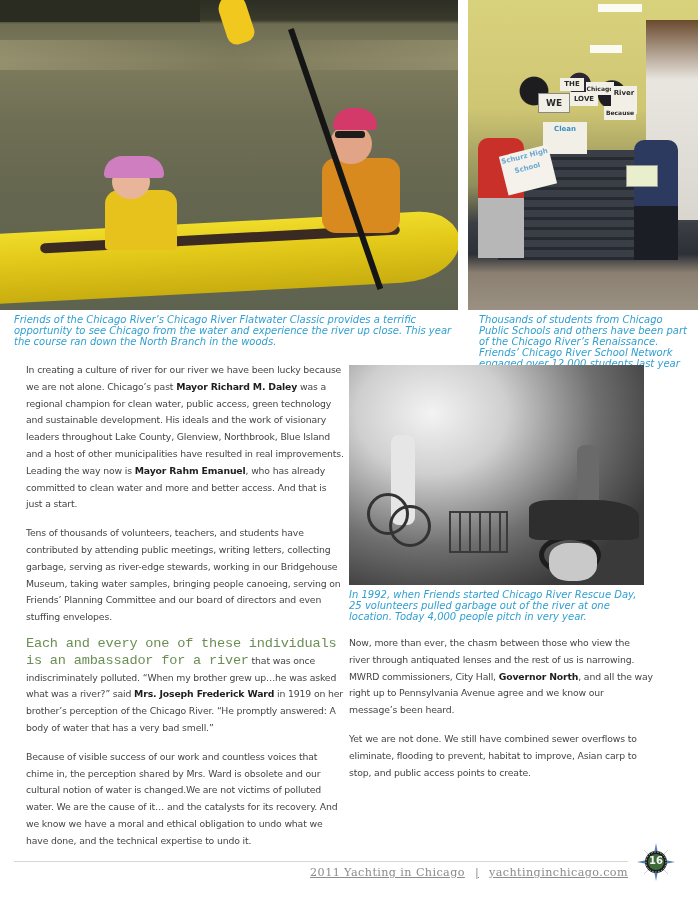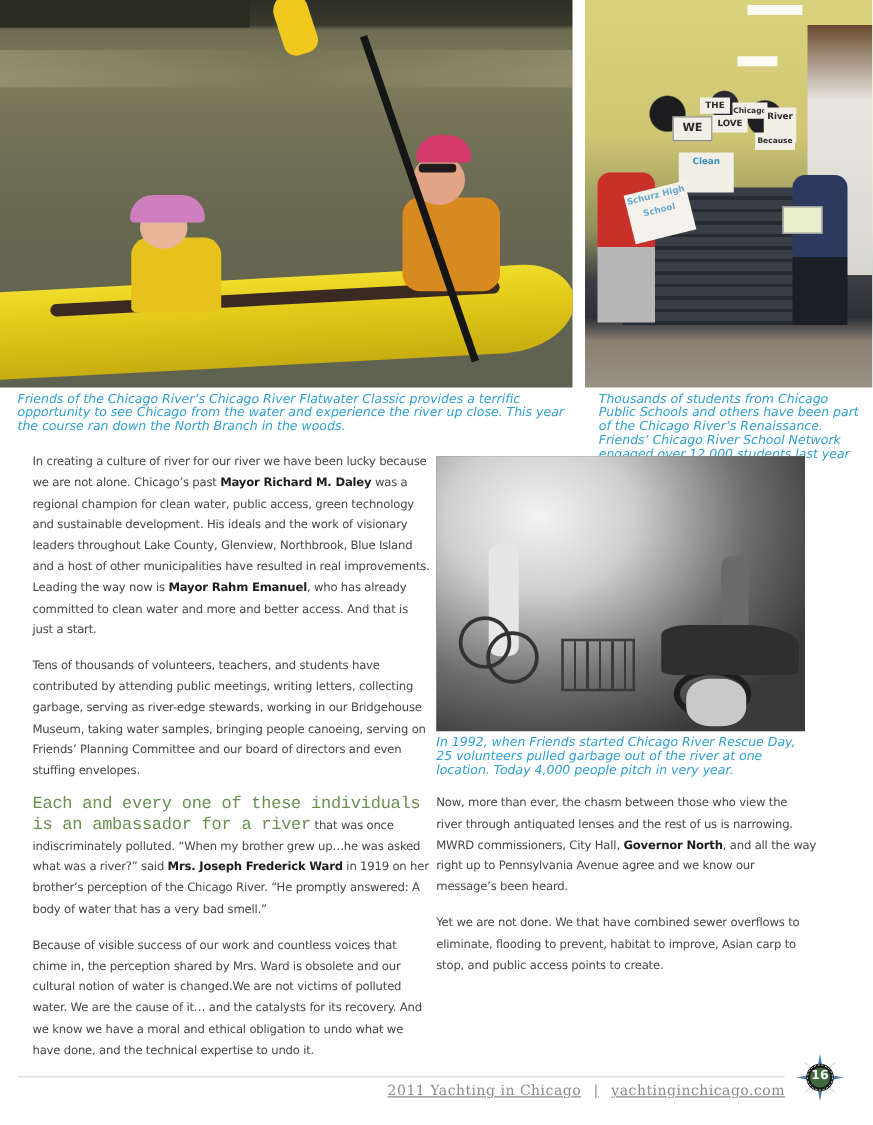--- a/index.html
+++ b/index.html
@@ -103,21 +103,21 @@
   <div class="shape" style="left:228px;top:80px;width:22px;height:70px;background:#6a6a6a;border-radius:8px;"></div>
   <div class="shape" style="left:100px;top:146px;width:55px;height:38px;border:2px solid #3a3a3a;background:repeating-linear-gradient(90deg,transparent 0 8px,#3a3a3a 8px 10px);"></div>
   <div class="shape" style="left:190px;top:170px;width:52px;height:30px;border:5px solid #1e1e1e;border-radius:50%;"></div>
   <div class="shape" style="left:200px;top:178px;width:48px;height:38px;background:#c9c9c9;border-radius:40%;"></div>
   <div class="shape" style="left:180px;top:135px;width:110px;height:40px;background:#2e2e2e;border-radius:20% 40% 10% 10%;"></div>
 </div>
 <div class="caption" style="left:349px;top:589px;width:300px;">In 1992, when Friends started Chicago River Rescue Day, 25 volunteers pulled garbage out of the river at one location. Today 4,000 people pitch in very year.</div>
 
 <div class="col" style="left:349px;top:635px;width:304px;">
   <p><span>Now, more than ever, the chasm between those who view the river through antiquated lenses and the rest of us is narrowing. MWRD commissioners, City Hall, </span><b>Governor North</b><span>, and all the way right up to Pennsylvania Avenue agree and we know our message’s been heard.</span></p>
-  <p>Yet we are not done. We that have combined sewer overflows to eliminate, flooding to prevent, habitat to improve, Asian carp to stop, and public access points to create.</p>
+  <p>Yet we are not done. We still have combined sewer overflows to eliminate, flooding to prevent, habitat to improve, Asian carp to stop, and public access points to create.</p>
 </div>
 
 <div class="rule"></div>
 <div class="footer-text">
   <span>2011 Yachting in Chicago</span><span class="sep">|</span><span>yachtinginchicago.com</span>
 </div>
 <div class="badge">
   <svg width="40" height="40" viewBox="0 0 40 40">
     <g stroke="#b7c6d6" stroke-width="0.8">
       <line x1="8" y1="8" x2="13" y2="13"></line>

